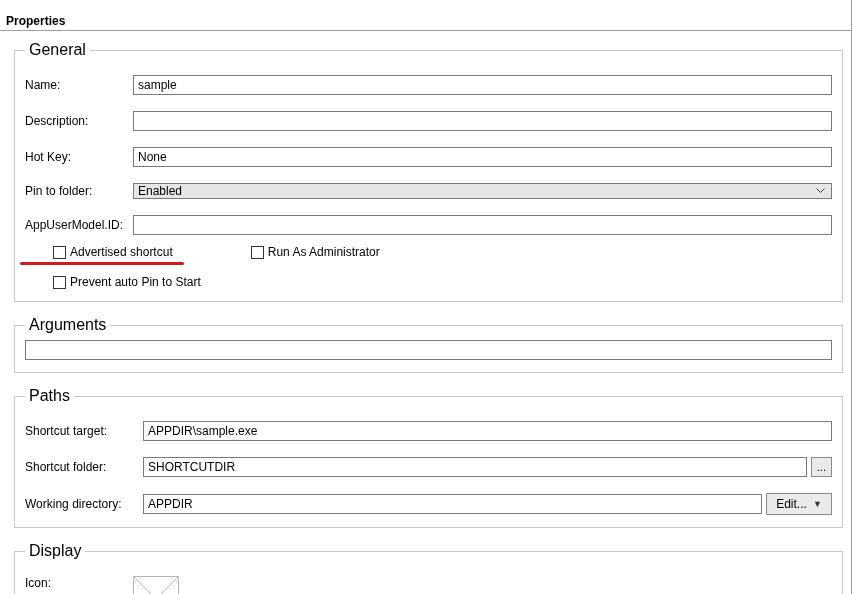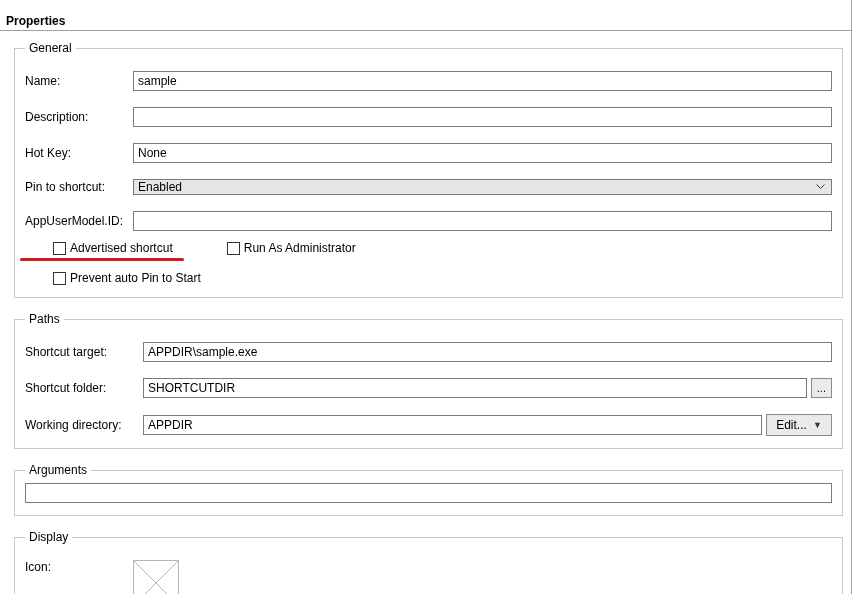--- a/index.html
+++ b/index.html
@@ -29,21 +29,21 @@
     padding: 10px 8px 0 14px;
   }
   fieldset {
     border: 1px solid #c8c8c8;
     margin: 0 0 14px 0;
     padding: 0 10px 12px 10px;
     position: relative;
   }
   legend {
     padding: 0 4px;
-    font-size: 12px;
+    font-size: 16px;
     color: #000;
   }
   .row {
     display: flex;
     align-items: center;
     margin-top: 16px;
   }
   .lbl {
     width: 108px;
     flex: 0 0 108px;
@@ -80,21 +80,21 @@
   }
   .chev {
     font-size: 10px;
     color: #3b3b3b;
     line-height: 1;
   }
   .chev svg { display:block; }
   .chk-row {
     display: flex;
     align-items: flex-start;
-    gap: 32px;
+    gap: 56px;
     margin-top: 10px;
     position: relative;
     padding-left: 28px;
   }
   .chk {
     display: inline-flex;
     align-items: center;
     gap: 4px;
   }
   .chk-box {
@@ -193,21 +193,21 @@
       </div>
 
       <div class="row">
         <div class="lbl">Hot Key:</div>
         <div class="field">
           <input type="text" class="tb" value="None" style="">
         </div>
       </div>
 
       <div class="row">
-        <div class="lbl">Pin to shortcut:</div>
+        <div class="lbl">Pin to folder:</div>
         <div class="field">
           <div class="select">
             <span>Enabled</span>
             <span class="chev">
                 <svg width="9" height="6" viewBox="0 0 9 6">
                   <path d="M0.5 0.5 L4.5 4.5 L8.5 0.5" fill="none" stroke="#3b3b3b" stroke-width="1"></path>
                 </svg>
               </span>
           </div>
         </div>
@@ -234,20 +234,27 @@
 
       <div class="chk-row" style="margin-top:16px;">
         <span class="chk">
           <span class="chk-box"></span>
           <span>Prevent auto Pin to Start</span>
         </span>
       </div>
     </fieldset>
 
     <fieldset>
+      <legend>Arguments</legend>
+      <div class="row arg-input-row">
+        <input type="text" class="tb" value="" style="">
+      </div>
+    </fieldset>
+
+    <fieldset>
       <legend>Paths</legend>
 
       <div class="row">
         <div class="lbl" style="width:118px;flex:0 0 118px;">Shortcut target:</div>
         <div class="field">
           <input type="text" class="tb" value="APPDIR\sample.exe" style="">
         </div>
       </div>
 
       <div class="row">
@@ -265,27 +272,20 @@
         <div class="field">
           <input type="text" class="tb" style="flex: 1 1 0%;" value="APPDIR">
           <div class="edit-btn">
             <span>Edit...</span>
             <span class="arrow">▼</span>
           </div>
         </div>
       </div>
     </fieldset>
 
-    <fieldset>
-      <legend>Arguments</legend>
-      <div class="row arg-input-row">
-        <input type="text" class="tb" value="" style="">
-      </div>
-    </fieldset>
-
     <fieldset class="display">
       <legend>Display</legend>
 
       <div class="row" style="align-items:flex-start;">
         <div class="lbl">Icon:</div>
         <div class="field">
           <div class="icon-ph"></div>
         </div>
       </div>
 

